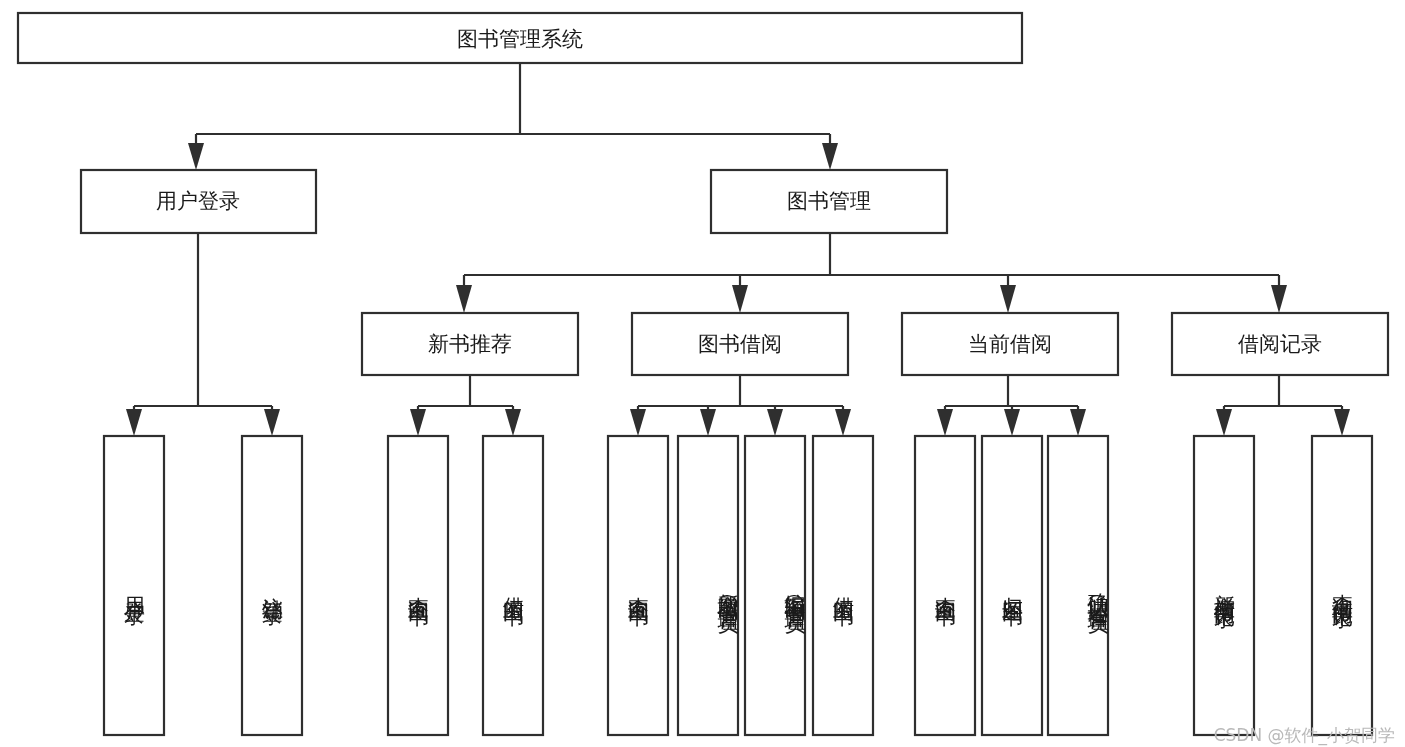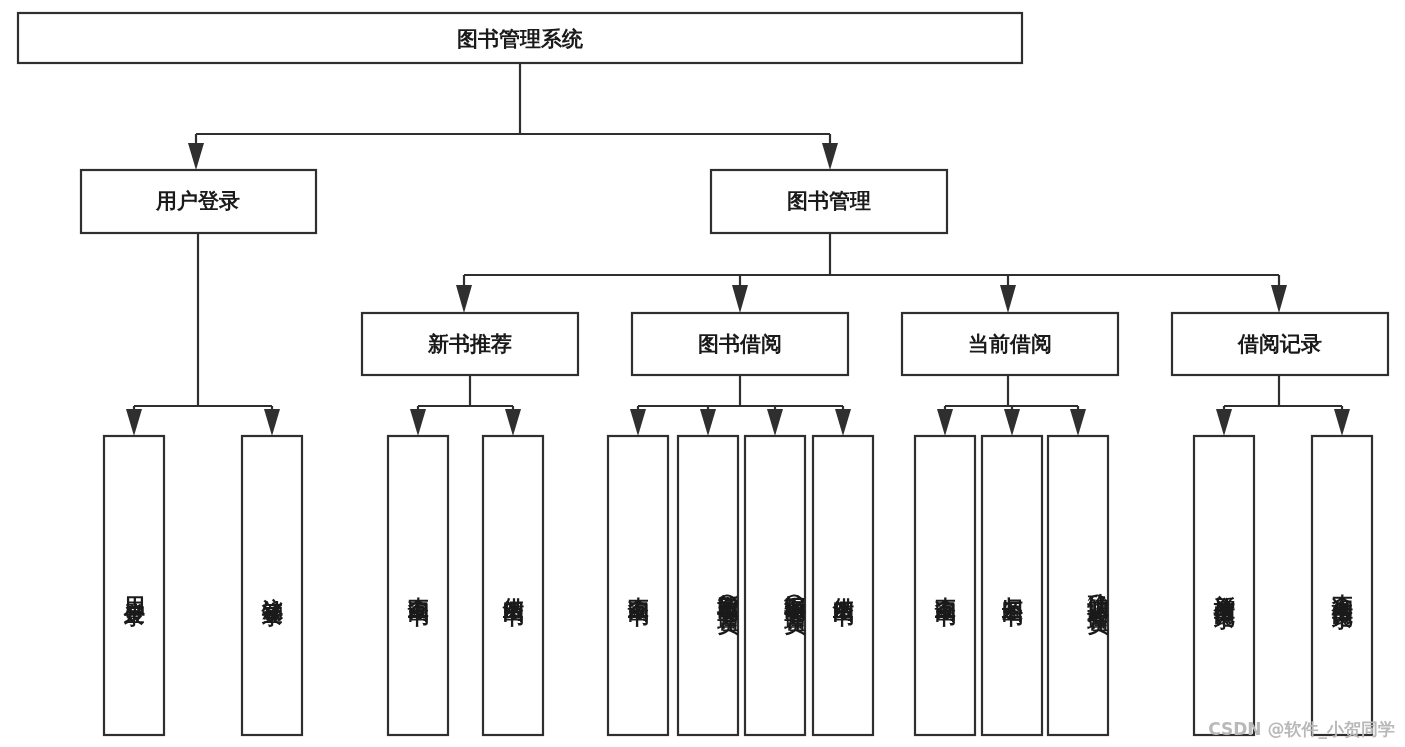--- a/index.html
+++ b/index.html
@@ -11,21 +11,20 @@
     width: 1405px;
     height: 747px;
     font-family: "DejaVu Sans", "Liberation Sans", sans-serif;
     overflow: hidden;
   }
   #diagram-root {
     position: relative;
     width: 1405px;
     height: 747px;
     background: #ffffff;
-    font-weight: bold;
   }
   svg#flow-svg {
     position: absolute;
     top: 0;
     left: 0;
     width: 1405px;
     height: 747px;
   }
   .node-box {
     fill: #ffffff;
@@ -62,21 +61,21 @@
     align-items: center;
     justify-content: center;
     text-align: center;
     white-space: nowrap;
     user-select: none;
     pointer-events: none;
   }
   .watermark {
     position: absolute;
     right: 10px;
-    bottom: 6px;
+    bottom: 0;
     font-family: "DejaVu Sans", "Liberation Sans", sans-serif;
     font-size: 17px;
     color: #b9b9b9;
     white-space: nowrap;
     user-select: none;
   }
 </style>
 </head>
 <body>
 

